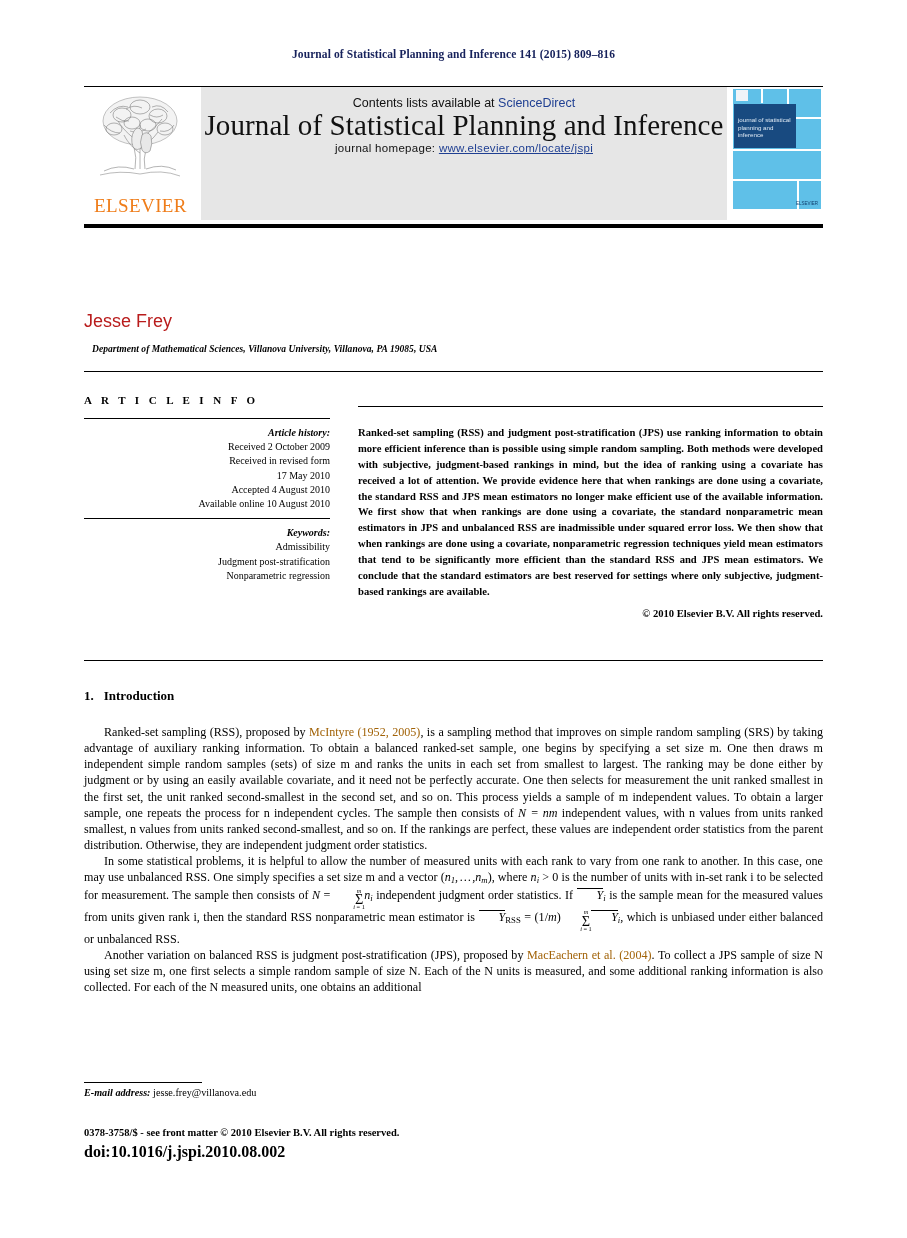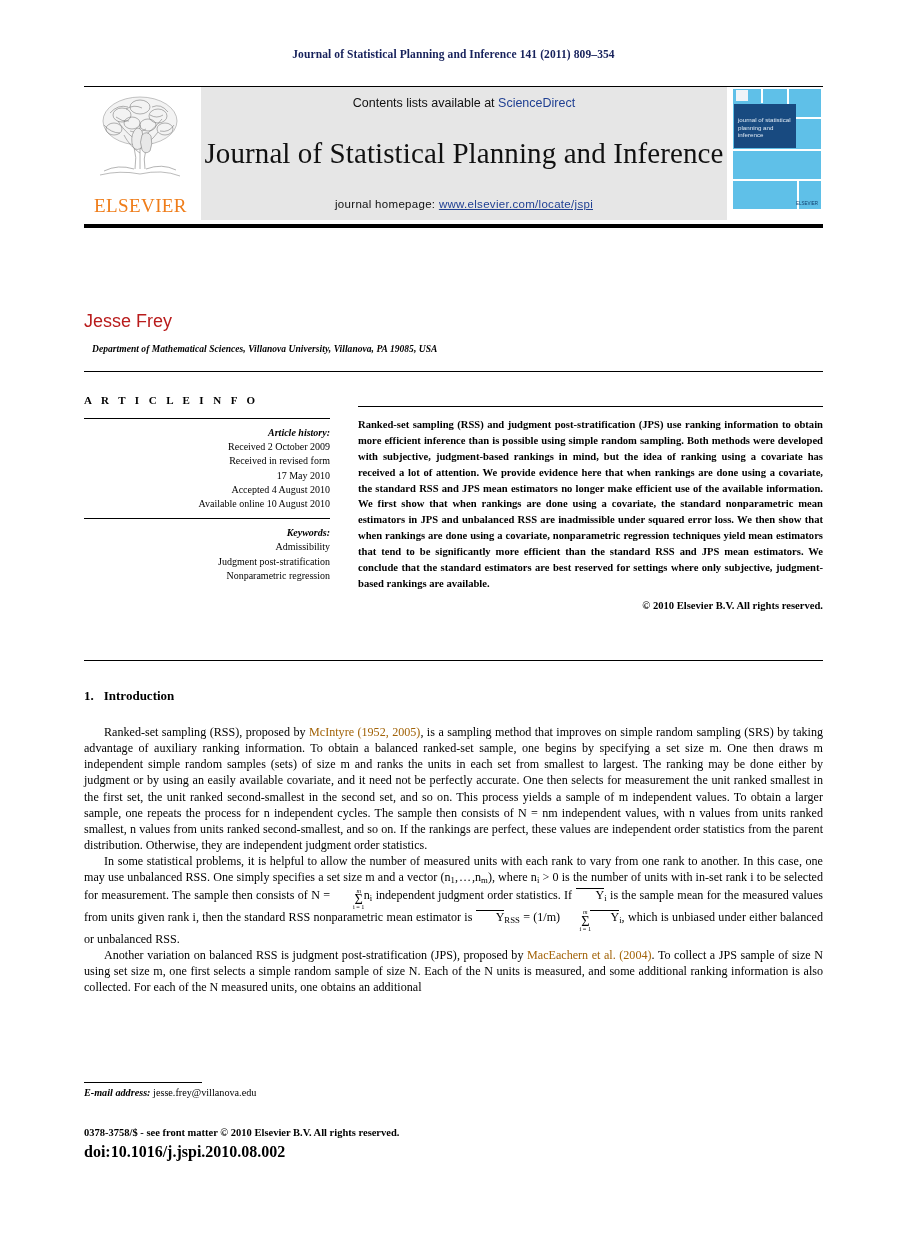--- a/index.html
+++ b/index.html
@@ -63,21 +63,21 @@
     z-index: 3;
     margin-bottom: 2px;
   }
   .center-block {
     flex: 1 1 auto;
     background: #e6e6e6;
     margin-left: 4px;
     margin-right: 4px;
     display: flex;
     flex-direction: column;
-    justify-content: space-between;
+    justify-content: flex-start;
     align-items: center;
     padding: 9px 0 10px 0;
   }
   .contents-line {
     font-family: "Liberation Sans", sans-serif;
     font-size: 12.5px;
     color: #111;
   }
   .contents-line .sd {
     color: #1f3f92;
@@ -211,21 +211,21 @@
   }
   .info-group .lbl {
     font-style: italic;
     font-weight: bold;
   }
   .info-rule {
     border-top: 1px solid #000;
     margin-top: 7px;
   }
   .abstract-body {
-    margin-top: 10px;
+    margin-top: 18px;
     font-family: "Liberation Serif", serif;
     font-weight: bold;
     font-size: 10.6px;
     line-height: 1.5;
     text-align: justify;
     color: #000;
   }
   .copyright {
     margin-top: 8px;
     text-align: right;
@@ -256,21 +256,21 @@
     top: 724px; left: 84px;
     width: 739px;
     font-family: "Liberation Serif", serif;
     font-size: 12.1px;
     line-height: 1.335;
     text-align: justify;
     color: #000;
   }
   .body-text p { margin: 0; text-indent: 20px; }
   .ref-link { color: #a16207; }
-  .ital { }
+  .ital { font-style: italic; }
 
   
   .ovl { display: inline-block; border-top: 1px solid #000; line-height: 1; padding-top: 0px; }
   .sub { font-size: .72em; vertical-align: -.28em; }
   .sumwrap {
     display: inline-block;
     position: relative;
     vertical-align: -.32em;
     font-size: 1.18em;
     margin: 0 1px;
@@ -321,21 +321,21 @@
     font-weight: bold;
     font-size: 16px;
     color: #000;
   }
 </style>
 </head>
 <body>
 
 <div class="page">
 
-  <div class="running-head">Journal of Statistical Planning and Inference 141 (2011) 809–354</div>
+  <div class="running-head">Journal of Statistical Planning and Inference 141 (2015) 809–816</div>
 
   <div class="masthead">
 
     <div class="elsevier-block">
       <svg class="tree-svg" width="100" height="96" viewBox="0 0 100 96">
         <g stroke="#6b6b6b" stroke-width="0.55" fill="none" opacity="0.92">
           <ellipse cx="50" cy="30" rx="37" ry="24" fill="#f2f2f2" stroke="#8a8a8a"></ellipse>
           <path d="M50 78 L50 34 M50 52 C42 46 34 40 28 30 M50 48 C58 42 66 36 72 28 M50 62 C44 58 38 52 34 44 M50 58 C57 53 63 48 68 41"></path>
           <path d="M20 22 q8 -9 18 -6 M62 16 q9 -4 16 5 M14 34 q7 8 16 8 M70 40 q9 2 14 -6"></path>
           <path d="M26 26 q6 5 13 4 M60 24 q7 4 13 0 M36 18 q8 -5 16 -1 M40 40 q8 3 16 -2"></path>

